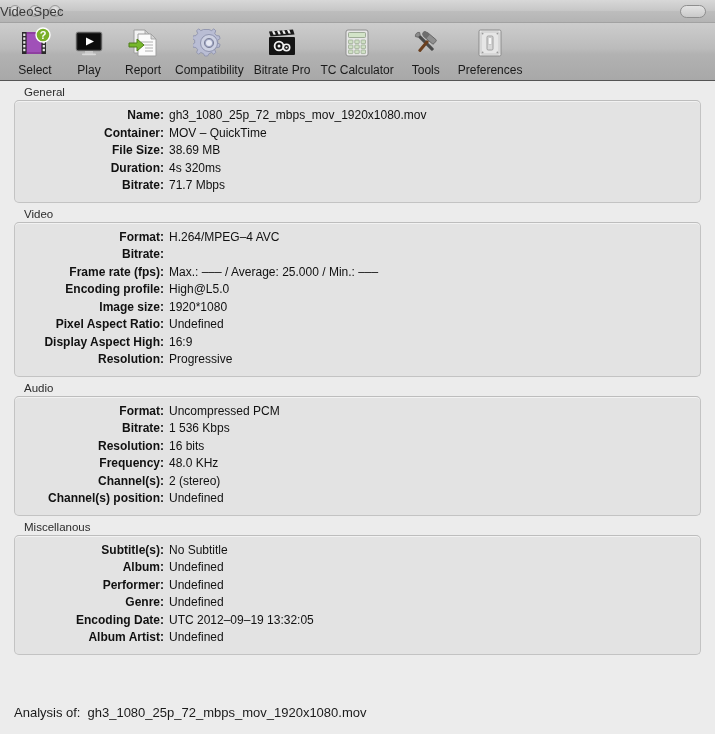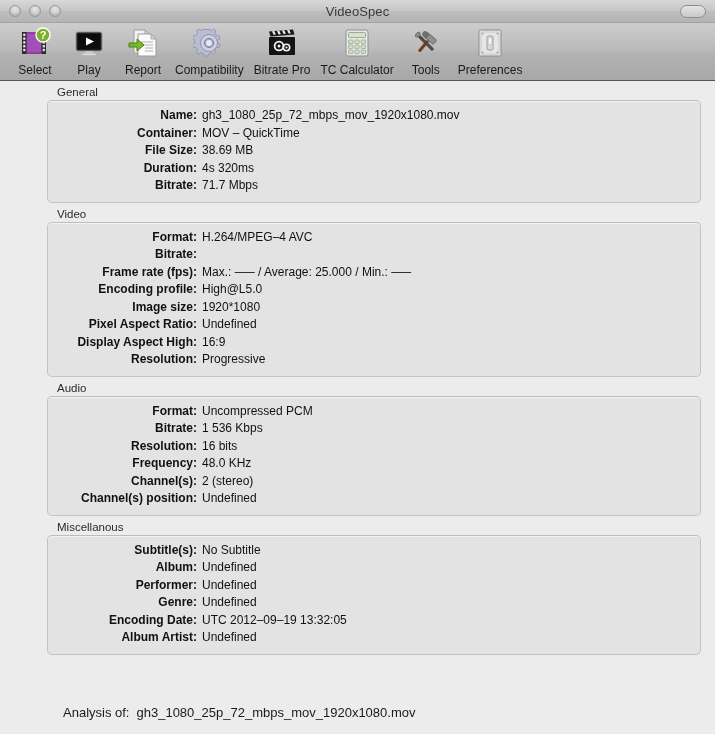--- a/index.html
+++ b/index.html
@@ -34,21 +34,20 @@
     height: 12px;
     border-radius: 50%;
     background: radial-gradient(circle at 50% 32%, #e8e8e8 0%, #cfcfcf 48%, #b4b4b4 78%, #a3a3a3 100%);
     border: 1px solid #9a9a9a;
     box-sizing: border-box;
   }
   .window-title {
     position: absolute;
     left: 0;
     right: 0;
-    text-align: center;
     font-size: 13px;
     color: #3a3a3a;
     letter-spacing: 0.1px;
     pointer-events: none;
   }
   .toolbar-toggle {
     position: absolute;
     right: 9px;
     width: 26px;
     height: 13px;
@@ -89,21 +88,20 @@
     white-space: nowrap;
   }
 
   
   .content {
     background: #ececec;
     padding: 0;
     height: 653px;
     box-sizing: border-box;
     position: relative;
-    margin-left: 33px;
   }
   .section {
     margin: 0 14px;
   }
   .section-title {
     font-size: 11.5px;
     color: #2b2b2b;
     padding: 5px 0 2px 10px;
   }
   .panel {
@@ -136,21 +134,21 @@
 
   
   .statusbar {
     position: absolute;
     left: 0;
     right: 0;
     bottom: 0;
     height: 44px;
     display: flex;
     align-items: center;
-    padding-left: 30px;
+    padding-left: 14px;
     font-size: 13px;
     color: #1a1a1a;
     background: #ececec;
     box-sizing: border-box;
   }
   .statusbar .sb-label { font-weight: normal; }
   .statusbar .sb-value { margin-left: 7px; }
 </style>
 </head>
 <body>

